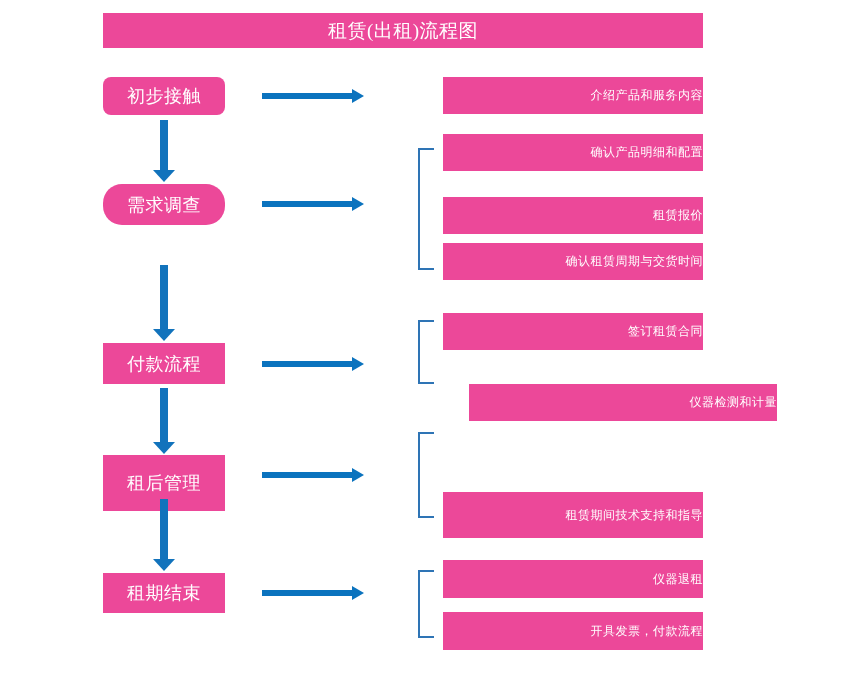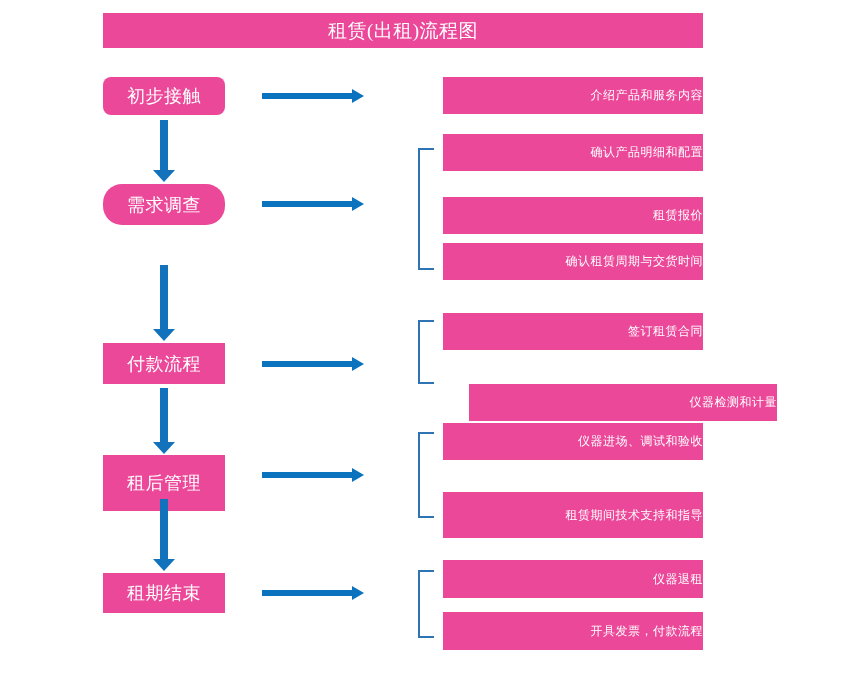--- a/index.html
+++ b/index.html
@@ -191,23 +191,20 @@
   </div>
 
   <div class="box detail-box" style="left:443px; top:313px; width:260px; height:37px;">
     <span>签订租赁合同</span>
   </div>
 
   <div class="box detail-box" style="left:443px; top:384px; width:308px; height:37px;margin-left:26px;">
     <span>仪器检测和计量</span>
   </div>
 
-  <div class="box detail-box" style="left:443px; top:423px; width:260px; height:37px;">
-    <span>仪器进场、调试和验收</span>
-  </div>
 
   <div class="box detail-box" style="left:443px; top:492px; width:260px; height:46px;">
     <span>租赁期间技术支持和指导</span>
   </div>
 
   <div class="box detail-box" style="left:443px; top:560px; width:260px; height:38px;">
     <span>仪器退租</span>
   </div>
 
   <div class="box detail-box" style="left:443px; top:612px; width:260px; height:38px;">

